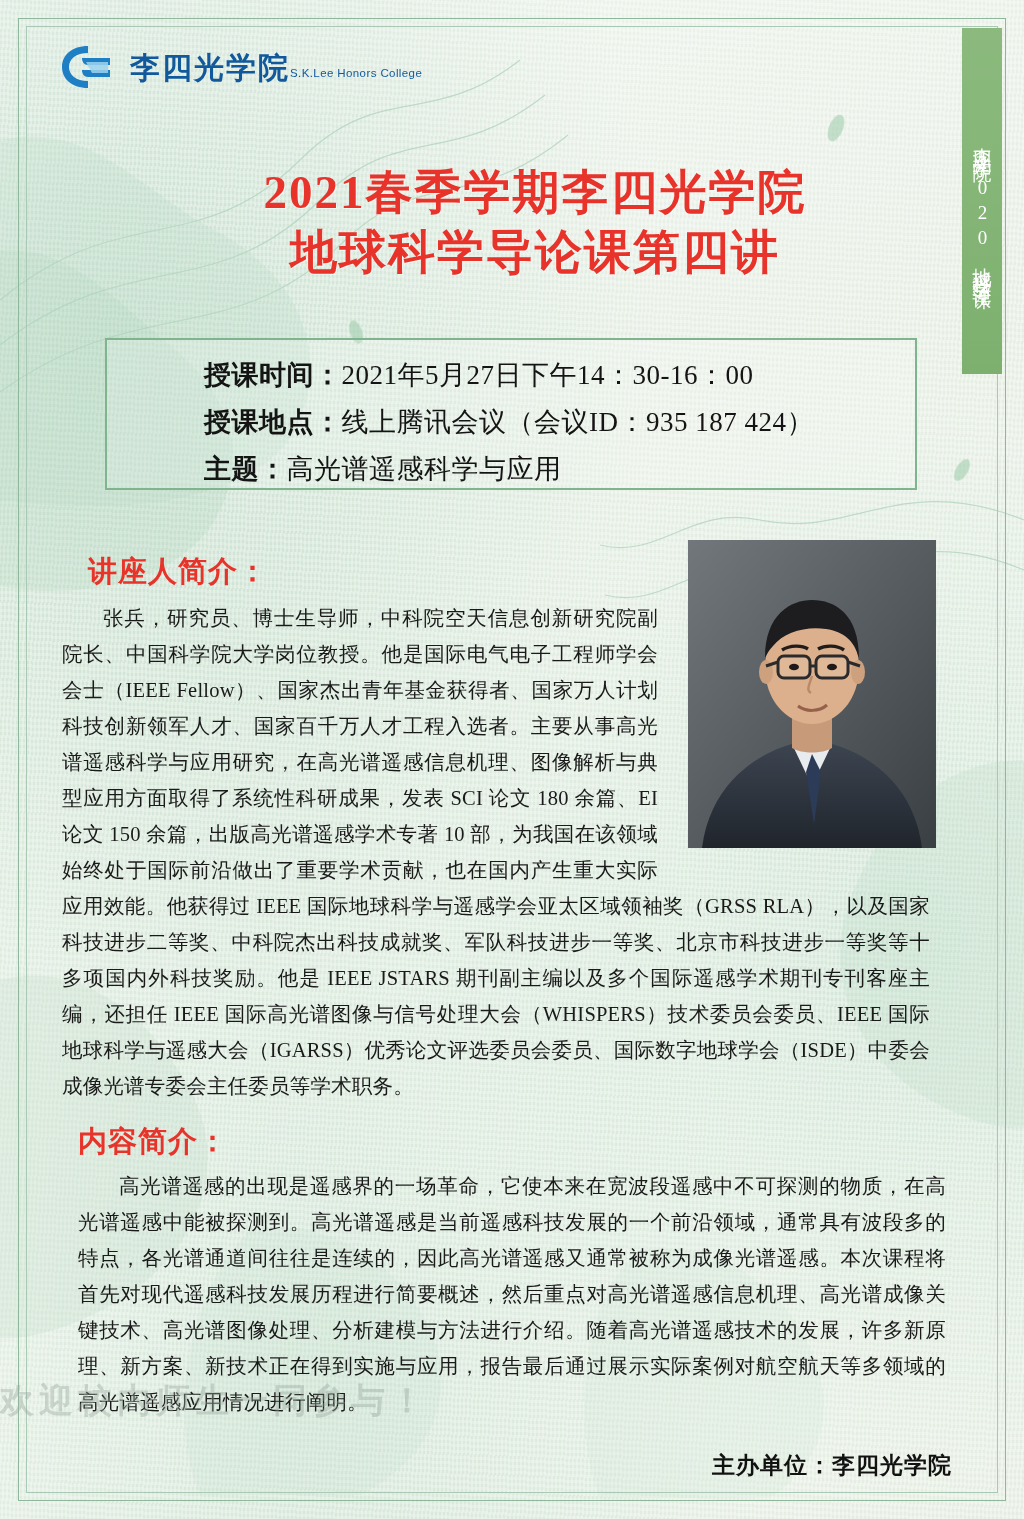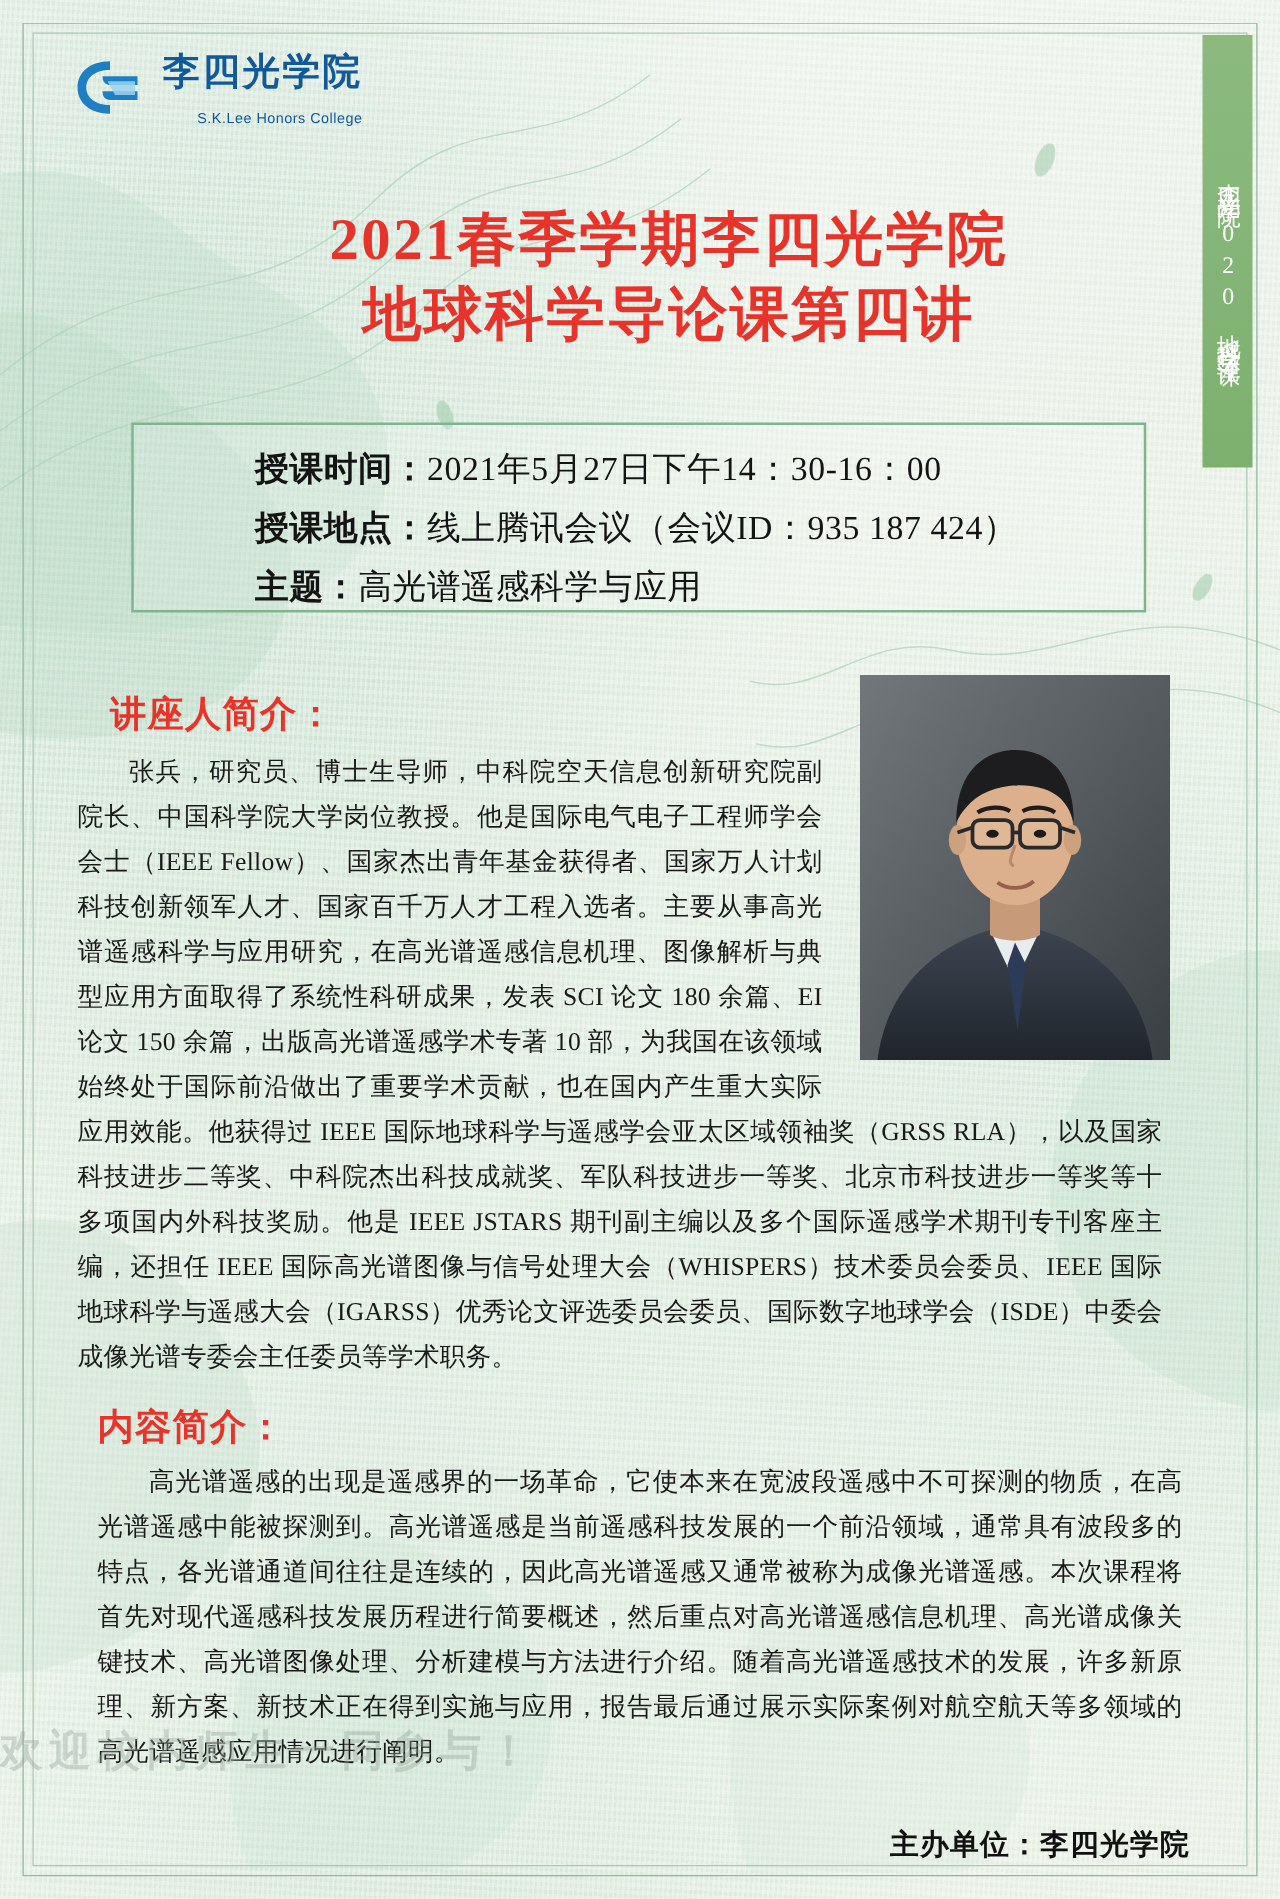--- a/index.html
+++ b/index.html
@@ -70,21 +70,21 @@
     align-items: center;
     gap: 10px;
   }
   .logo-mark {
     width: 62px;
     height: 52px;
     position: relative;
   }
   .logo-text-block {
     display: flex;
-    flex-direction: column;
+    flex-direction: row;
     justify-content: center;
   }
   .logo-cn {
     font-family: "Liberation Serif", "DejaVu Serif", serif;
     font-size: 30px;
     font-weight: bold;
     color: #12599c;
     letter-spacing: 2px;
     line-height: 1.05;
   }
@@ -223,21 +223,21 @@
     font-weight: bold;
     color: rgba(150,165,155,0.40);
     letter-spacing: 5px;
     pointer-events: none;
   }
 
   
   .footer {
     position: absolute;
     right: 72px;
-    bottom: 28px;
+    bottom: 38px;
     font-family: "Liberation Serif", "DejaVu Serif", serif;
     font-size: 23px;
     font-weight: bold;
     color: #111;
     letter-spacing: 1px;
   }
 </style>
 </head>
 <body>
 

